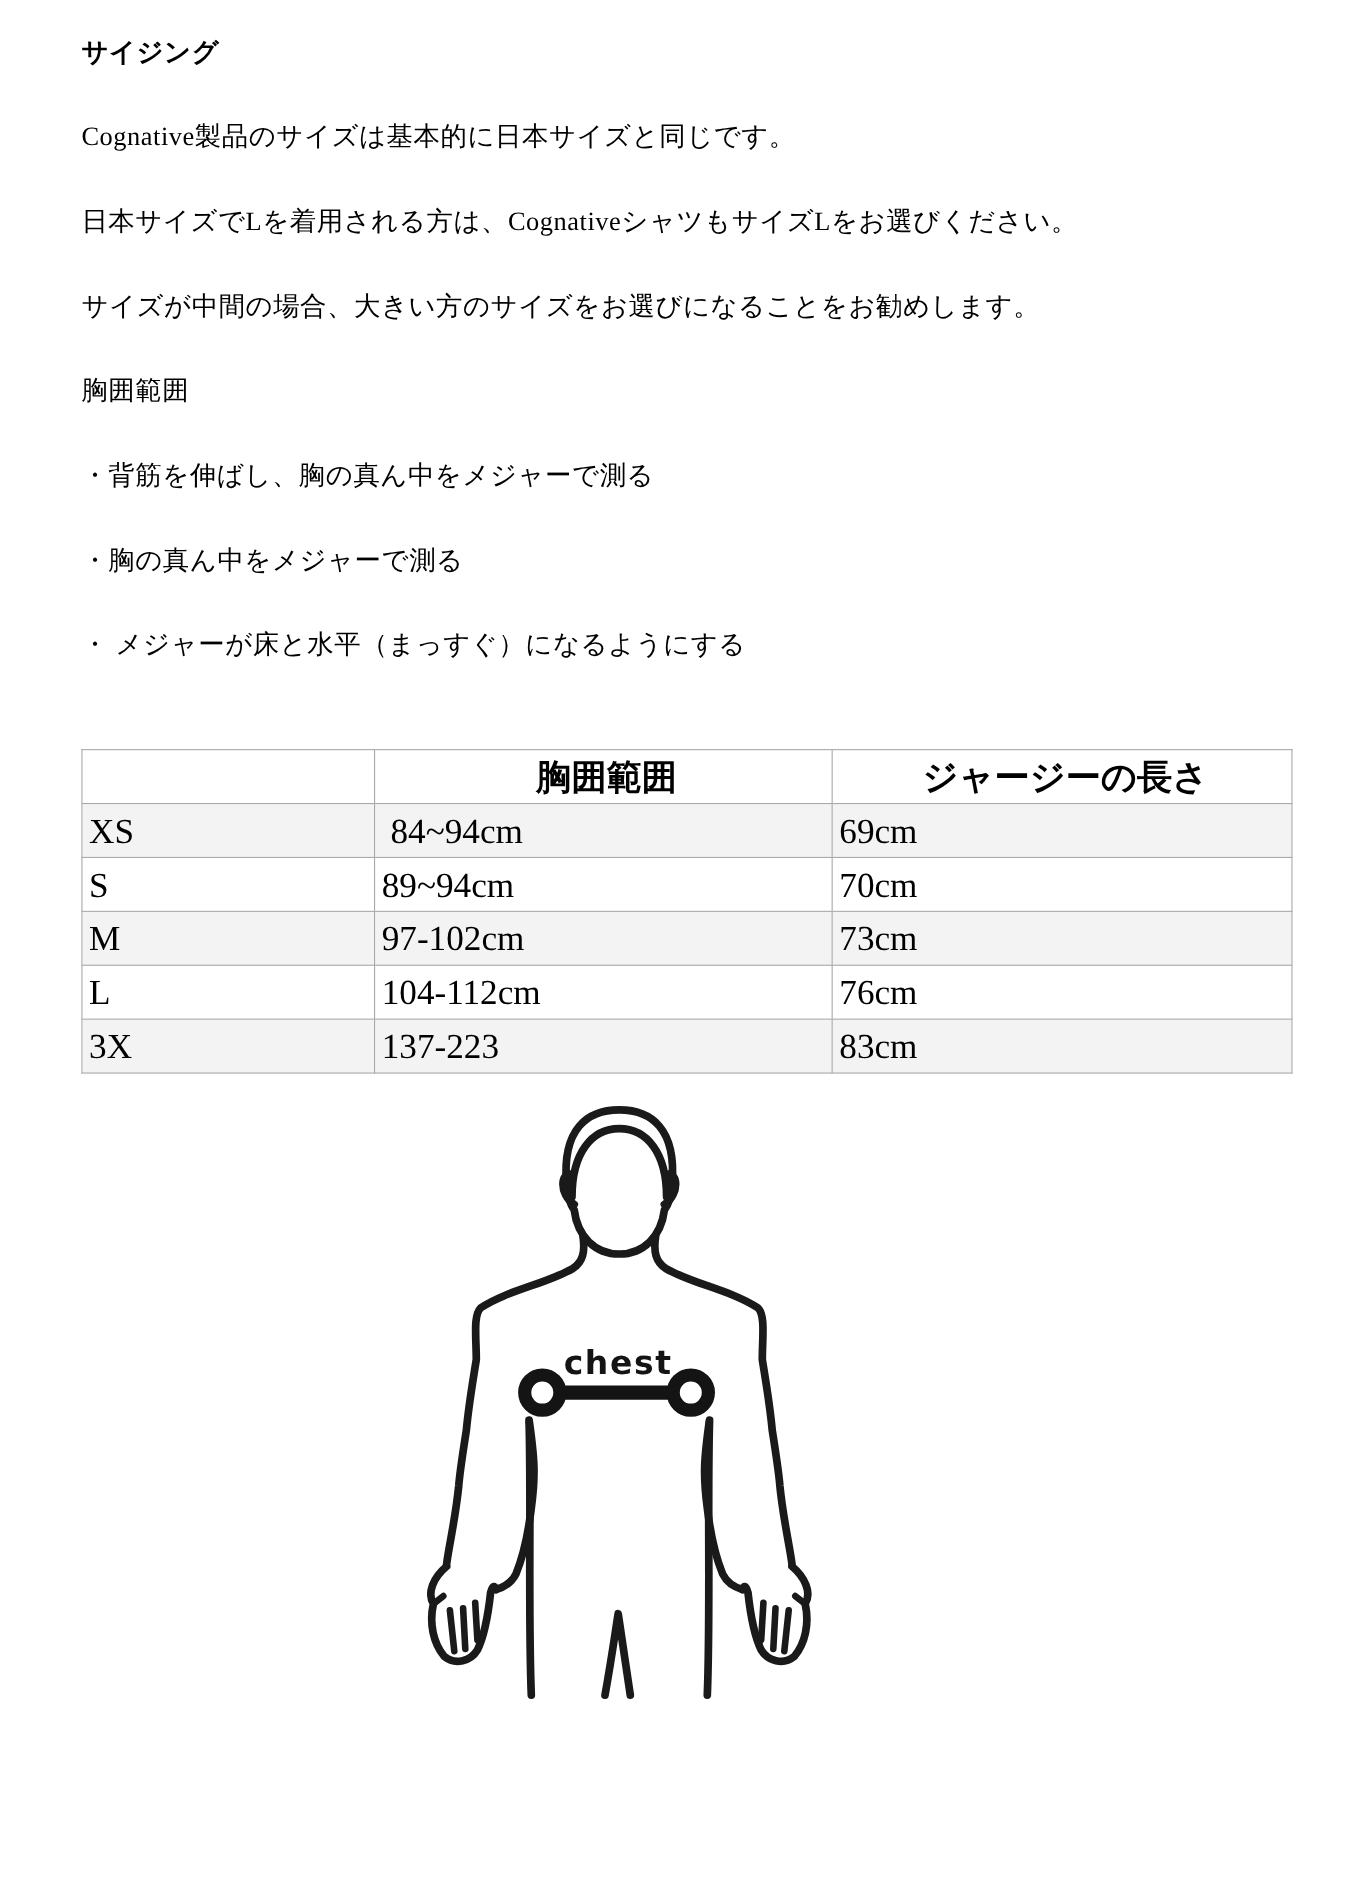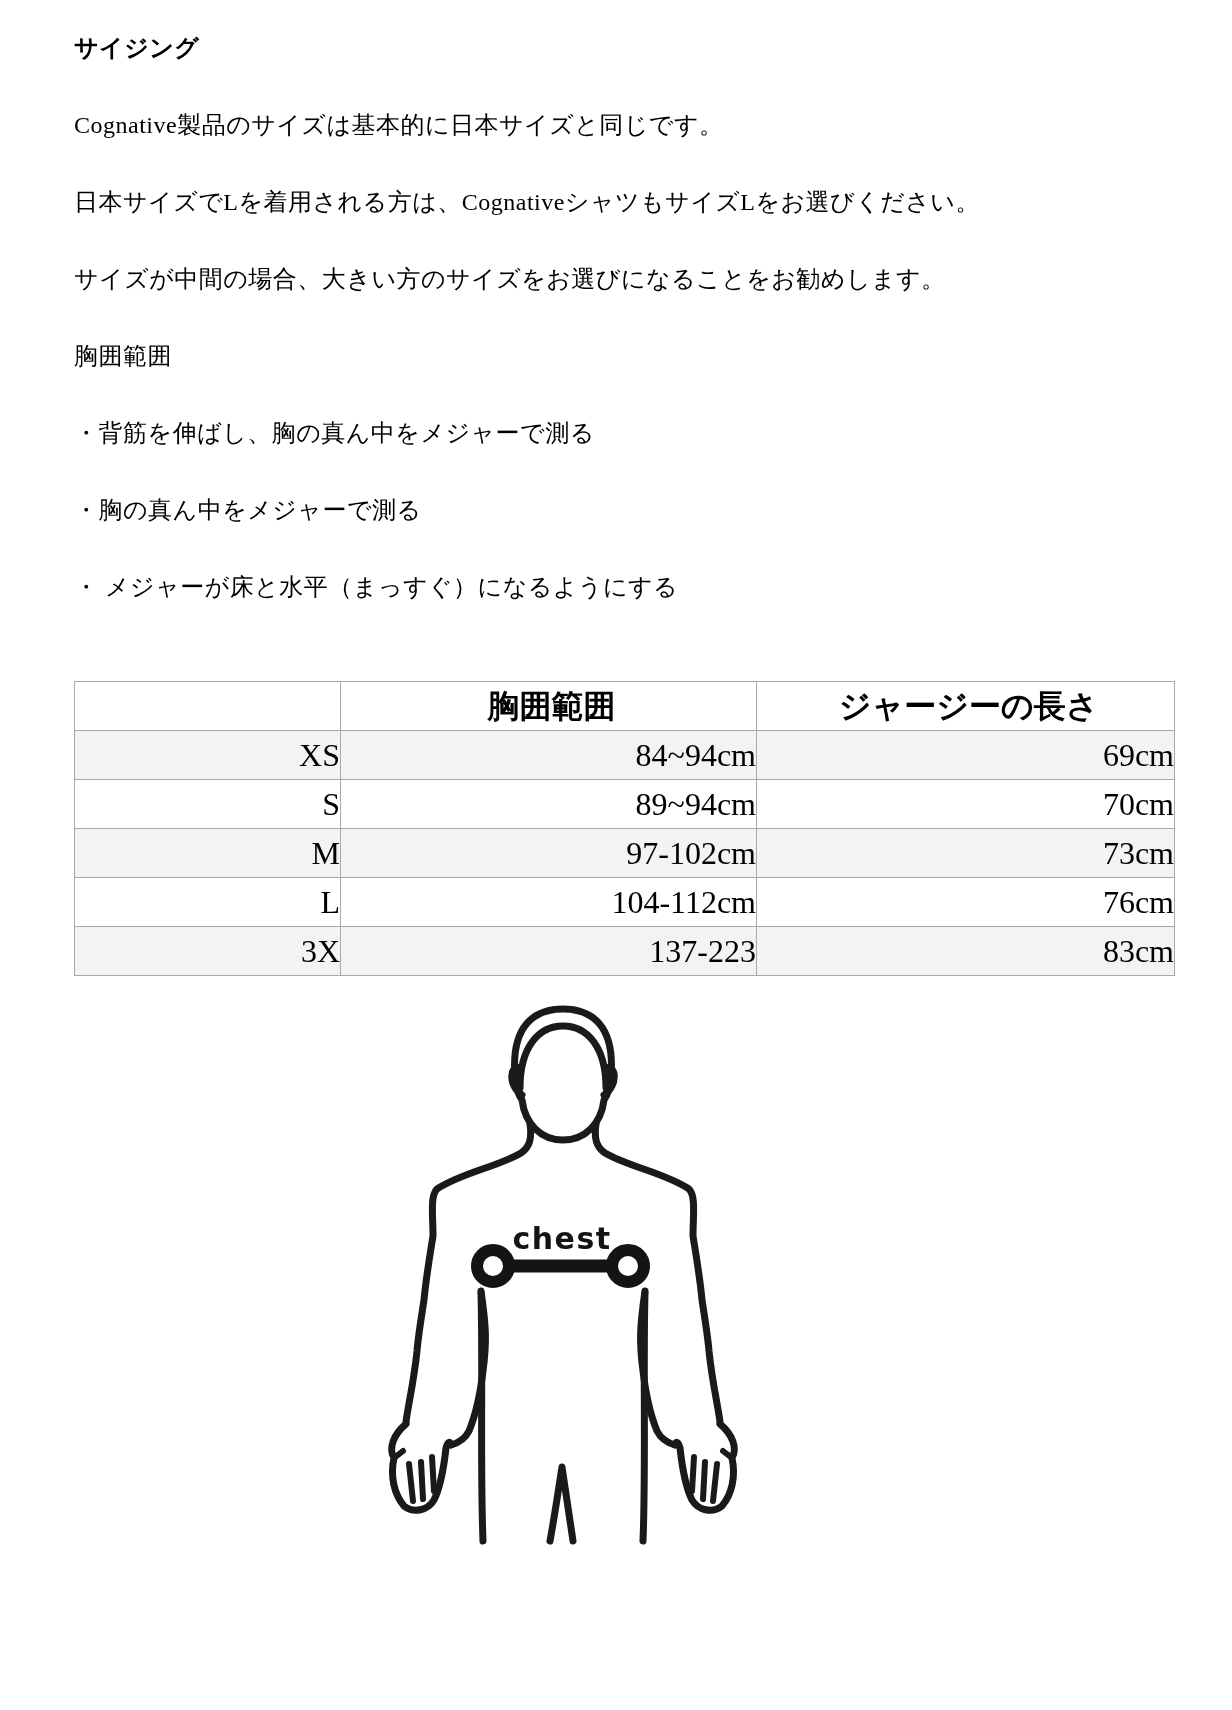--- a/index.html
+++ b/index.html
@@ -34,21 +34,21 @@
   }
   table.size-table col.c1 { width: 266px; }
   table.size-table col.c2 { width: 416px; }
   table.size-table col.c3 { width: 418px; }
   table.size-table th,
   table.size-table td {
     border: 1px solid #a9a9a9;
     font-size: 32px;
     line-height: 48px;
     padding: 0 0 0 6px;
-    text-align: right;
+    text-align: left;
     font-weight: normal;
     white-space: pre-wrap;
     overflow: hidden;
   }
   table.size-table thead th {
     font-weight: bold;
     text-align: center;
     background: #ffffff;
   }
   table.size-table tbody tr:nth-child(odd) { background: #f3f3f4; }

